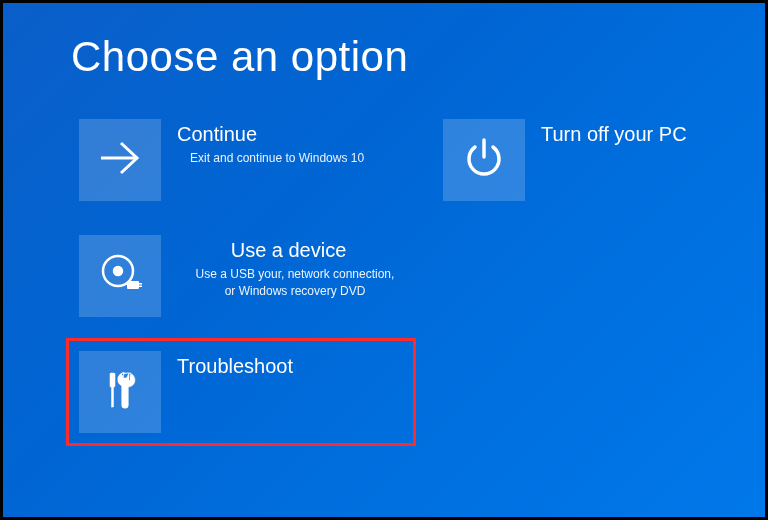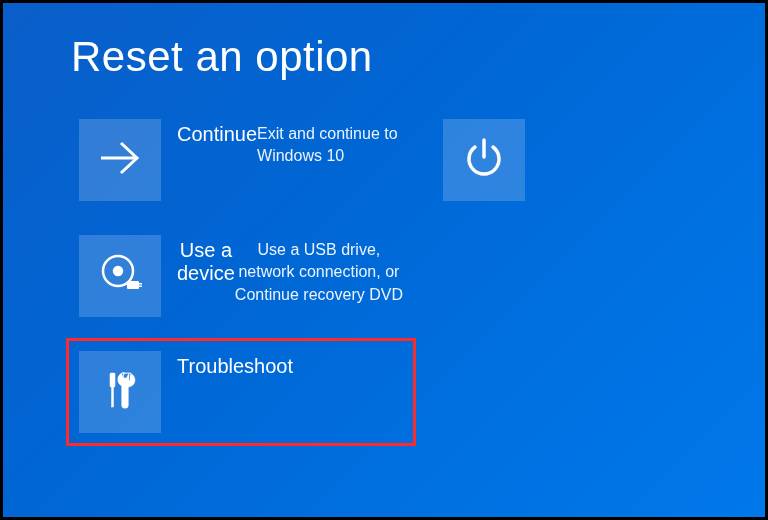--- a/index.html
+++ b/index.html
@@ -52,44 +52,45 @@
       align-items: center;
       justify-content: center;
       flex-shrink: 0;
     }
     .tile svg {
       width: 50px;
       height: 50px;
     }
     .option-text {
       display: flex;
-      flex-direction: row;
+      flex-direction: column;
       padding-top: 4px;
     }
     .option-title {
       font-size: 20px;
       font-weight: 400;
       margin-bottom: 4px;
     }
     .option-desc {
-      font-size: 16px;
+      font-size: 12px;
       font-weight: 400;
       color: rgba(255, 255, 255, 0.92);
       line-height: 1.4;
       max-width: 210px;
+      margin-left: 13px;
     }
     .col1row1 { grid-column: 1; grid-row: 1; }
     .col2row1 { grid-column: 2; grid-row: 1; }
     .col1row2 { grid-column: 1; grid-row: 2; text-align: center; }
     .col1row3 { grid-column: 1; grid-row: 3; }
   </style>
 </head>
 <body>
 
-<h1 class="page-title">Reset an option</h1>
+<h1 class="page-title">Choose an option</h1>
 
 <div class="options-grid">
 
   <div class="option col1row1">
     <div class="tile">
       <span>
         <svg viewBox="0 0 50 50" fill="none" stroke="#ffffff" stroke-width="3">
           <line x1="6" y1="25" x2="40" y2="25"></line>
           <polyline points="26,10 42,25 26,40"></polyline>
         </svg>
@@ -103,37 +104,40 @@
 
   <div class="option col2row1">
     <div class="tile">
       <span>
         <svg viewBox="0 0 50 50" fill="none" stroke="#ffffff" stroke-width="3.5" stroke-linecap="round">
           <path d="M 16 14 A 15 15 0 1 0 34 14"></path>
           <line x1="25" y1="7" x2="25" y2="24"></line>
         </svg>
       </span>
     </div>
+    <div class="option-text">
+      <div class="option-title">Turn off your PC</div>
+    </div>
   </div>
 
   <div class="option col1row2">
     <div class="tile">
       <span>
         <svg viewBox="0 0 50 50" fill="none" stroke="#ffffff" stroke-width="2.5">
           <circle cx="23" cy="22" r="15"></circle>
           <circle cx="23" cy="22" r="4" fill="#ffffff"></circle>
           <rect x="32" y="32" width="12" height="8" rx="1" fill="#ffffff" stroke="none"></rect>
           <rect x="44" y="34" width="3" height="1.5" fill="#ffffff" stroke="none"></rect>
           <rect x="44" y="36.5" width="3" height="1.5" fill="#ffffff" stroke="none"></rect>
         </svg>
       </span>
     </div>
     <div class="option-text">
       <div class="option-title">Use a device</div>
-      <div class="option-desc">Use a USB drive, network connection, or Continue recovery DVD</div>
+      <div class="option-desc">Use a USB your, network connection, or Windows recovery DVD</div>
     </div>
   </div>
 
   <div class="option col1row3 highlighted">
     <div class="tile">
       <span>
         <svg viewBox="0 0 50 50" fill="#ffffff" stroke="#ffffff" stroke-width="0.5">
 
           <rect x="15" y="8" width="5" height="14" rx="1"></rect>
           <rect x="16.5" y="22" width="2" height="20"></rect>

